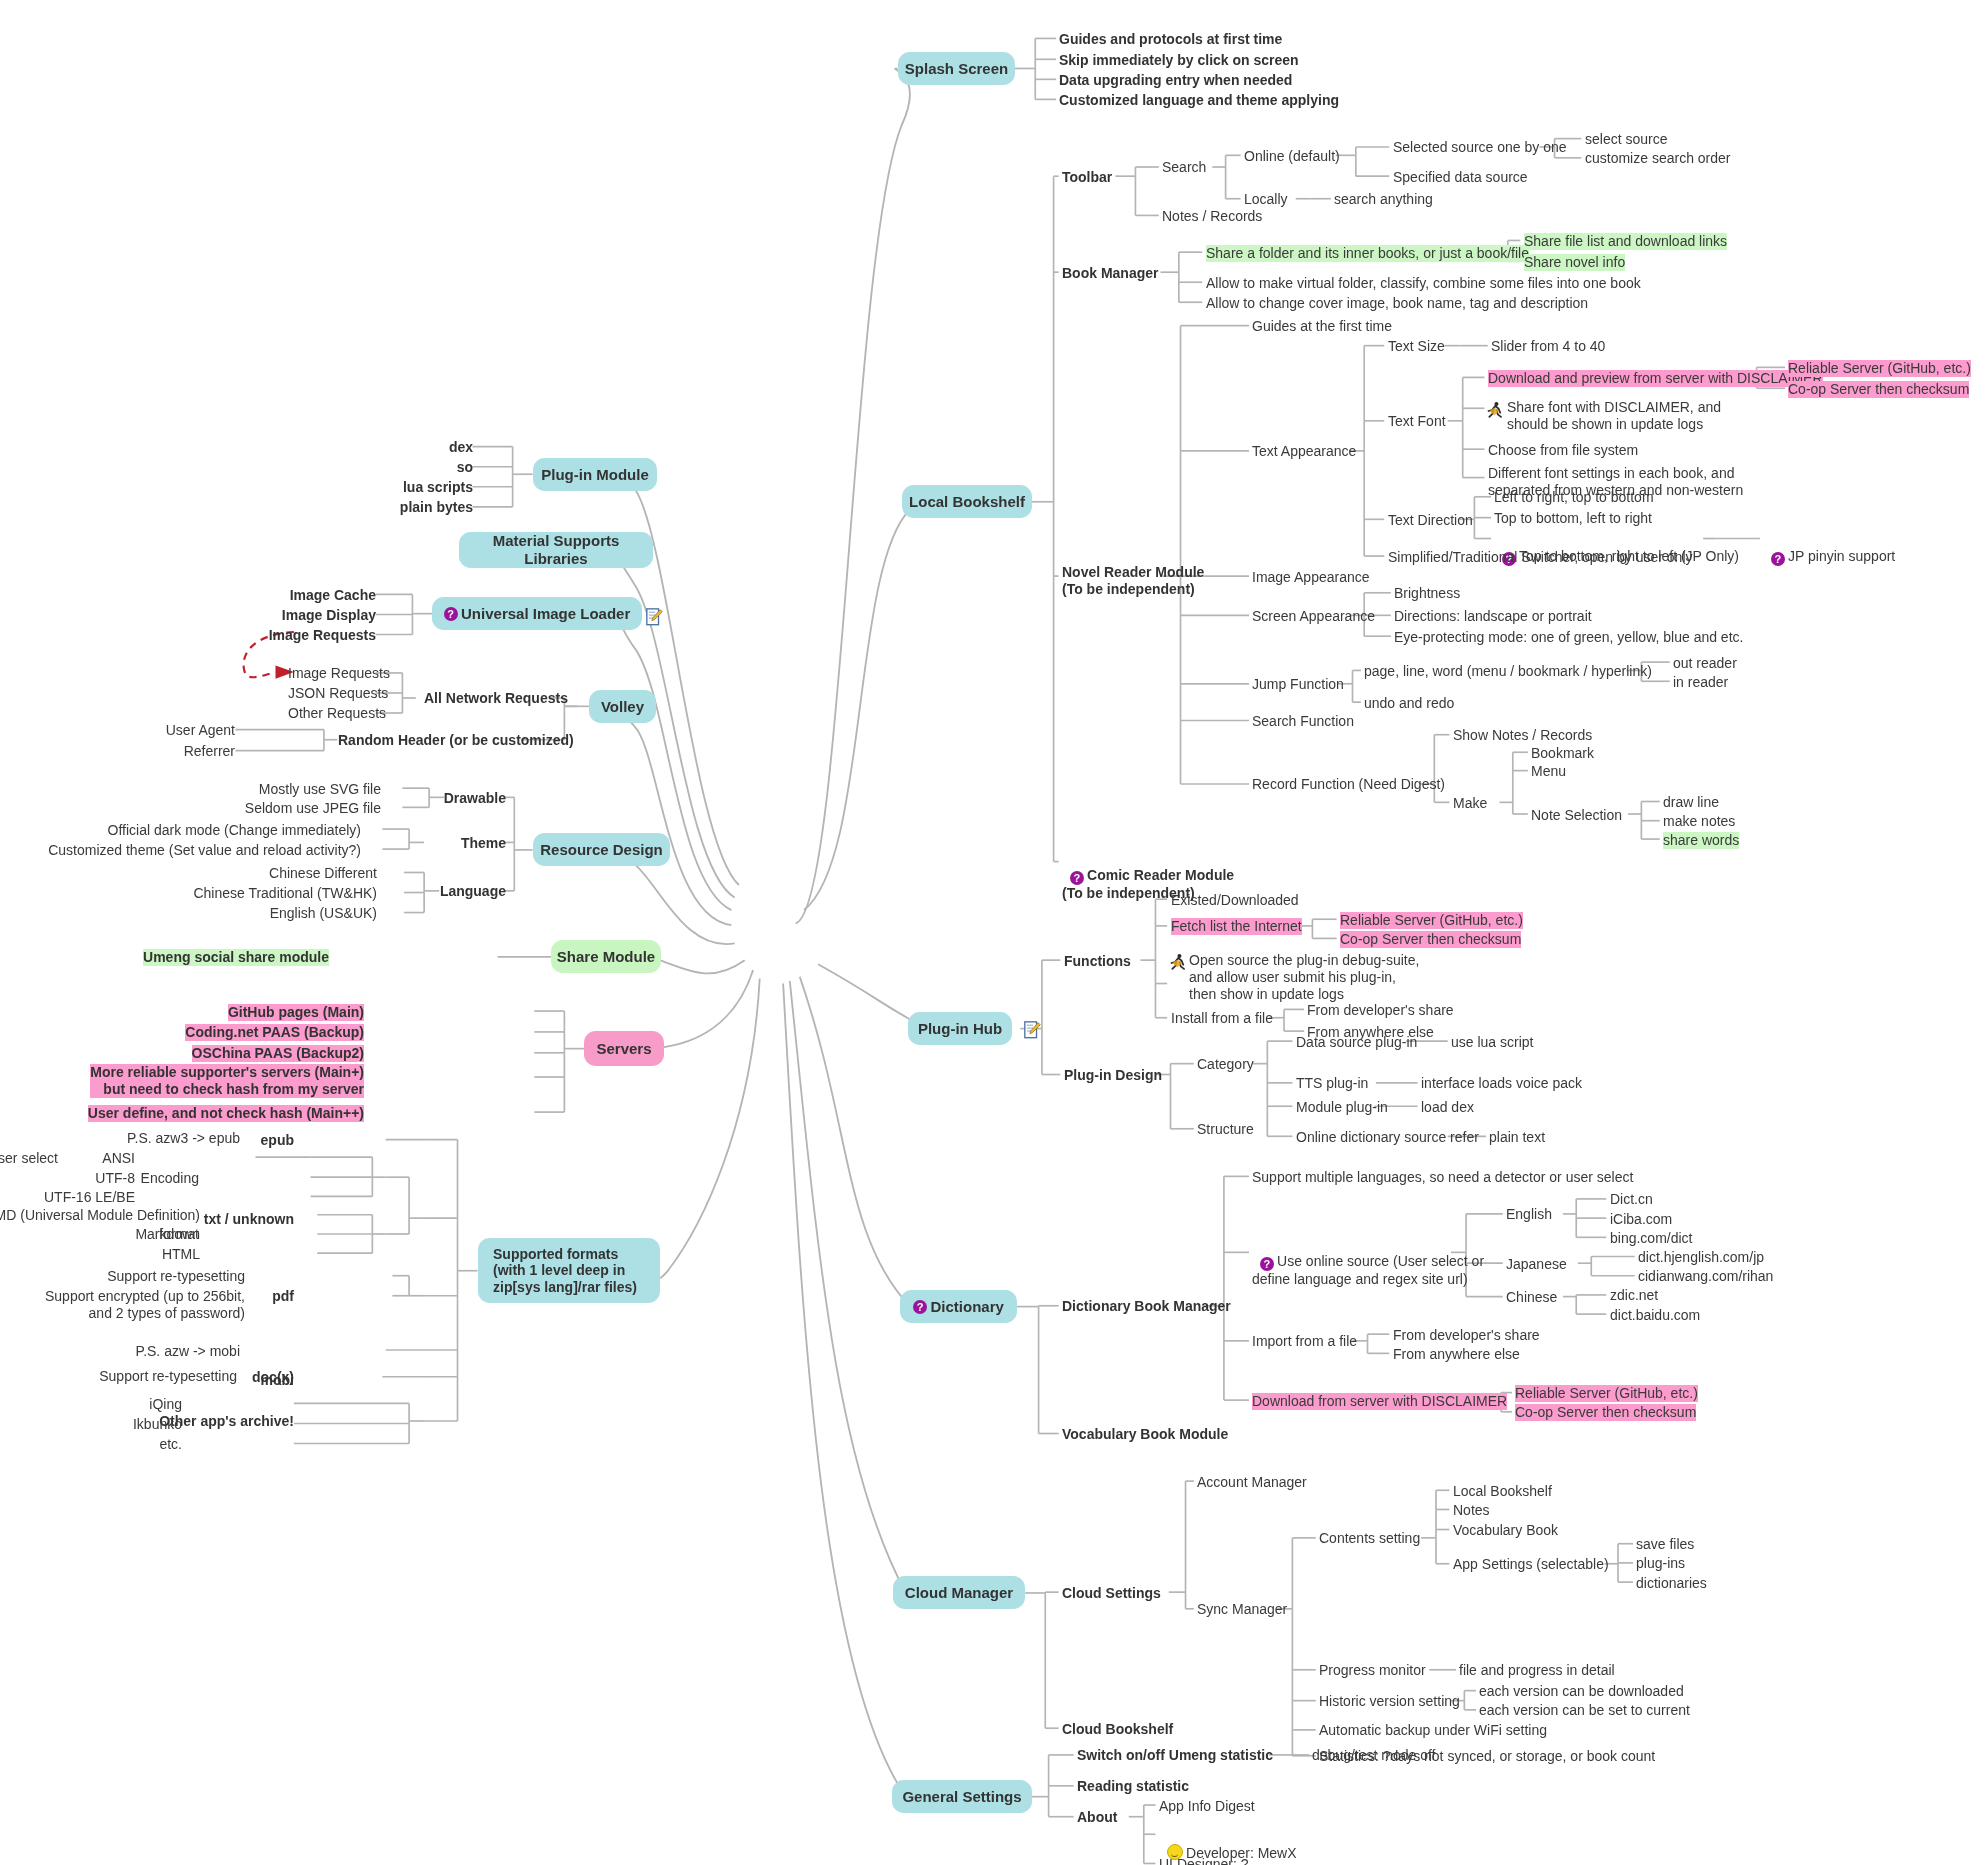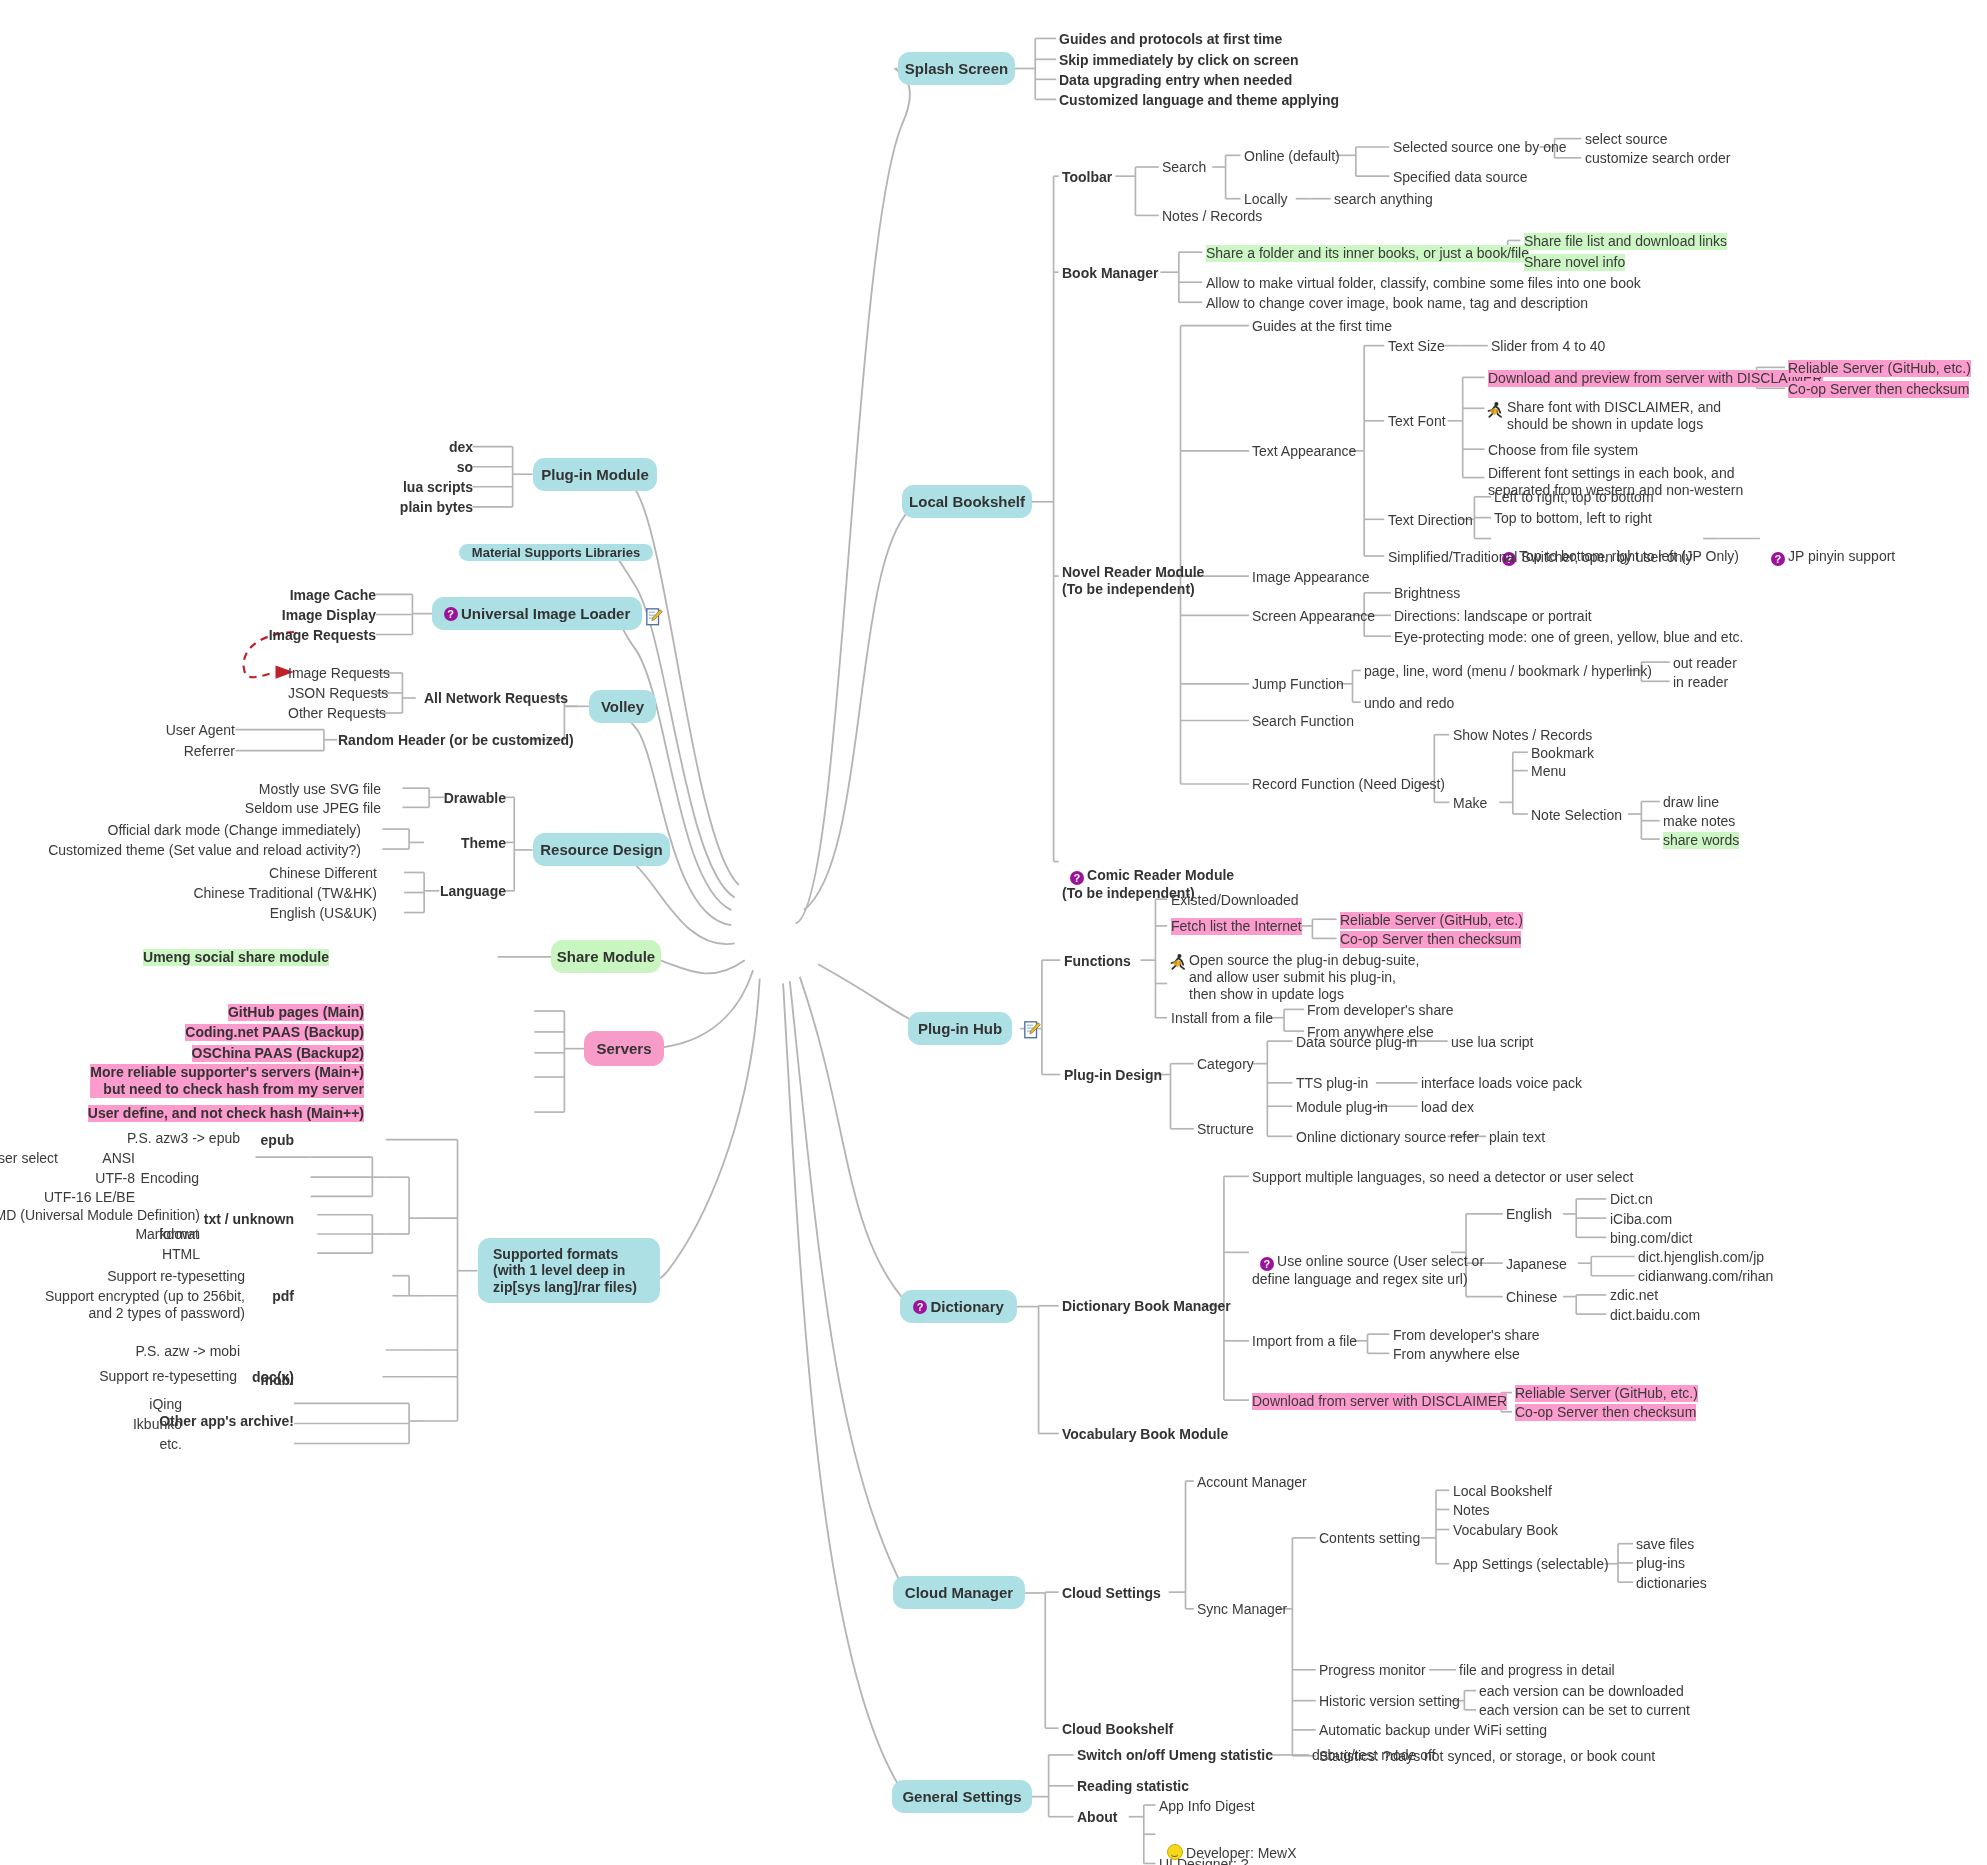--- a/index.html
+++ b/index.html
@@ -402,21 +402,21 @@
     </div>
 
 <div class="chip cyan" style="left:892px;top:1780px;width:140px;height:33px;font-size:15px;">
   <span>General Settings</span>
     </div>
 
 <div class="chip cyan" style="left:533px;top:458px;width:124px;height:33px;font-size:15px;">
   <span>Plug-in Module</span>
     </div>
 
-<div class="chip cyan" style="left:459px;top:544px;width:194px;height:17px;font-size:13px;">
+<div class="chip cyan" style="left:459px;top:532px;width:194px;height:36px;font-size:15px;">
   <span>Material Supports Libraries</span>
     </div>
 
 <div class="chip cyan" style="left:432px;top:597px;width:210px;height:33px;font-size:15px;">
   <span class="qmark">?</span>
   <span>Universal Image Loader</span>
     </div>
 <svg class="note-icon" style="left:646px;top:608px;" viewBox="0 0 20 22">
   <rect x="1" y="1" width="14" height="19" fill="#ffffff" stroke="#4a6fa5" stroke-width="1.6"></rect>
   <line x1="3.5" y1="5" x2="11" y2="5" stroke="#8aa7cc" stroke-width="1.2"></line>

